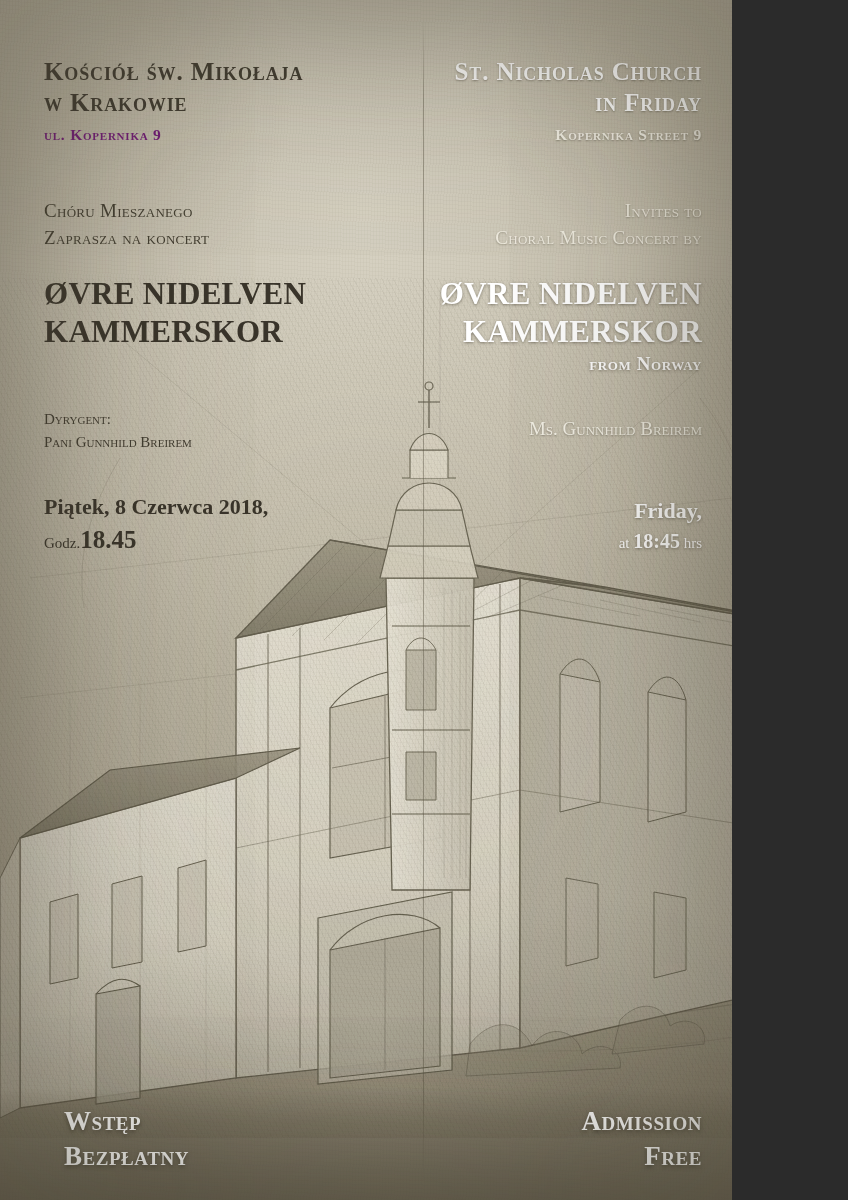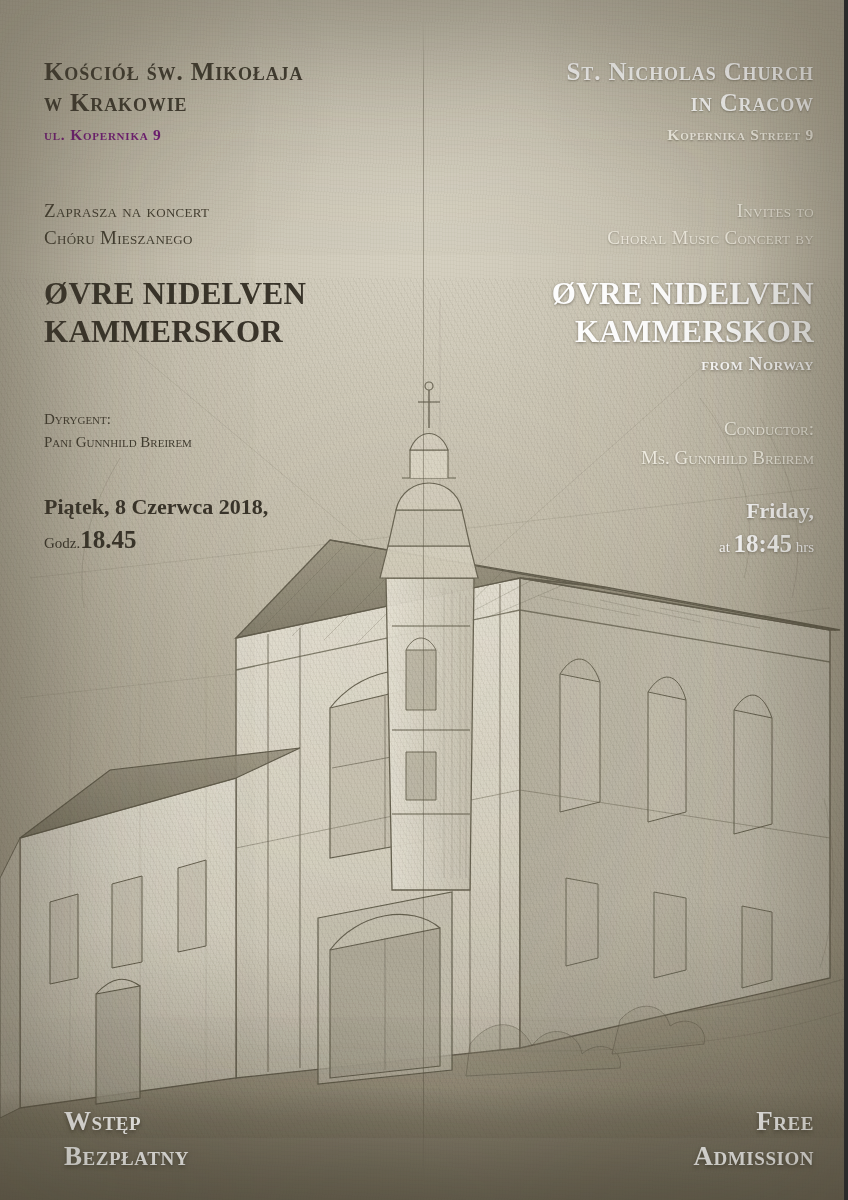--- a/index.html
+++ b/index.html
@@ -2,21 +2,21 @@
 <html><head>
 <meta charset="utf-8">
 <style>
   html, body {
     margin: 0;
     padding: 0;
     background: #2b2b2b;
   }
   #poster {
     position: relative;
-    width: 844px;
+    width: 732px;
     height: 1200px;
     overflow: hidden;
     background: #b9b4a5;
     font-family: "Liberation Serif", serif;
     color: #3a352c;
     -webkit-font-smoothing: antialiased;
   }
 
   
   .bg-base {
@@ -187,21 +187,21 @@
   .date-r {
     font-size: 22px;
     font-weight: bold;
     color: #ffffff;
     line-height: 1.35;
     text-shadow: 0 1px 3px rgba(55,50,38,0.5);
   }
   .time-l { margin-top: 4px; font-size: 15px; color: #39342a; }
   .time-l .big { font-size: 25px; font-weight: bold; }
   .time-r { margin-top: 4px; font-size: 15px; color: #ffffff; text-shadow: 0 1px 3px rgba(55,50,38,0.5); }
-  .time-r .big { font-size: 25px; font-weight: bold; }
+  .time-r .big { font-size: 20px; font-weight: bold; }
 
   
   .footer-band {
     position: absolute;
     left: 0;
     bottom: 0;
     width: 848px;
     height: 112px;
     background: linear-gradient(180deg, rgba(104,97,80,0.0) 0%, rgba(96,89,72,0.35) 30%, rgba(84,78,62,0.62) 100%);
   }
@@ -397,22 +397,22 @@
 
   <div class="col col-left">
 
     <div class="block" style="top:56px;">
       <div class="hdr hdr-l">Kościół  św. Mikołaja</div>
       <div class="hdr hdr-l">w Krakowie</div>
       <div class="sub-l">ul. Kopernika 9</div>
     </div>
 
     <div class="block" style="top:198px;">
+      <div class="invite-l">Chóru Mieszanego</div>
       <div class="invite-l">Zaprasza na koncert</div>
-      <div class="invite-l">Chóru Mieszanego</div>
     </div>
 
     <div class="block" style="top:275px;">
       <div class="choir-l">Øvre Nidelven</div>
       <div class="choir-l">Kammerskor</div>
     </div>
 
     <div class="block" style="top:408px;">
       <div class="cond-l">Dyrygent:</div>
       <div class="cond-l">Pani Gunnhild Breirem</div>
@@ -424,55 +424,54 @@
         <span>Godz.</span><span class="big">18.45</span>
       </div>
     </div>
 
   </div>
 
   <div class="col col-right">
 
     <div class="block" style="top:56px;">
       <div class="hdr hdr-r">St. Nicholas Church</div>
-      <div class="hdr hdr-r">in Cracow</div>
+      <div class="hdr hdr-r">in Friday</div>
       <div class="sub-r">Kopernika Street 9</div>
     </div>
 
     <div class="block" style="top:198px;">
       <div class="invite-r">Invites to</div>
       <div class="invite-r">Choral Music Concert by</div>
     </div>
 
     <div class="block" style="top:275px;">
       <div class="choir-r">Øvre Nidelven</div>
       <div class="choir-r">Kammerskor</div>
       <div class="origin-r">from Norway</div>
     </div>
 
     <div class="block" style="top:415px;">
-      <div class="cond-r">Conductor:</div>
       <div class="cond-r">Ms. Gunnhild Breirem</div>
     </div>
 
     <div class="block" style="top:496px;">
       <div class="date-r">Friday,</div>
       <div class="time-r">
         <span>at </span><span class="big">18:45</span><span> hrs</span>
       </div>
     </div>
 
   </div>
 
   <div class="footer-band"></div>
 
   <div class="footer-l">
     <div>Wstęp</div>
     <div>Bezpłatny</div>
   </div>
 
   <div class="footer-r">
+    <div>Admission</div>
     <div>Free</div>
-    <div>Admission</div>
   </div>
 
   <div class="vignette"></div>
 </div>
 
 </body></html>

